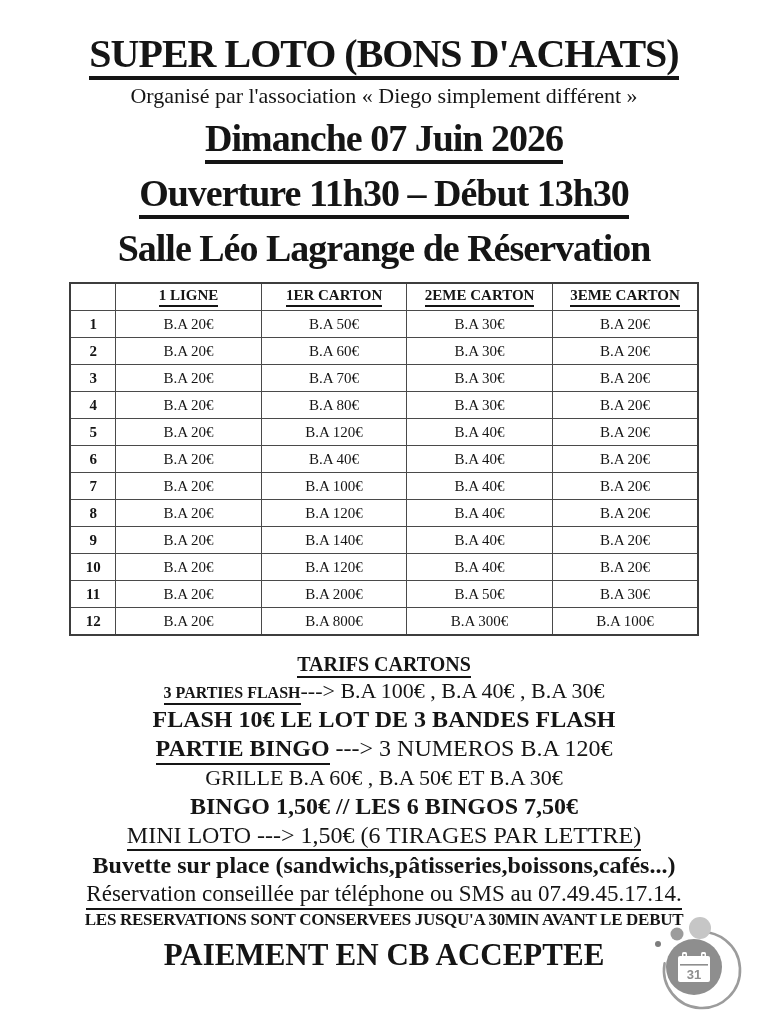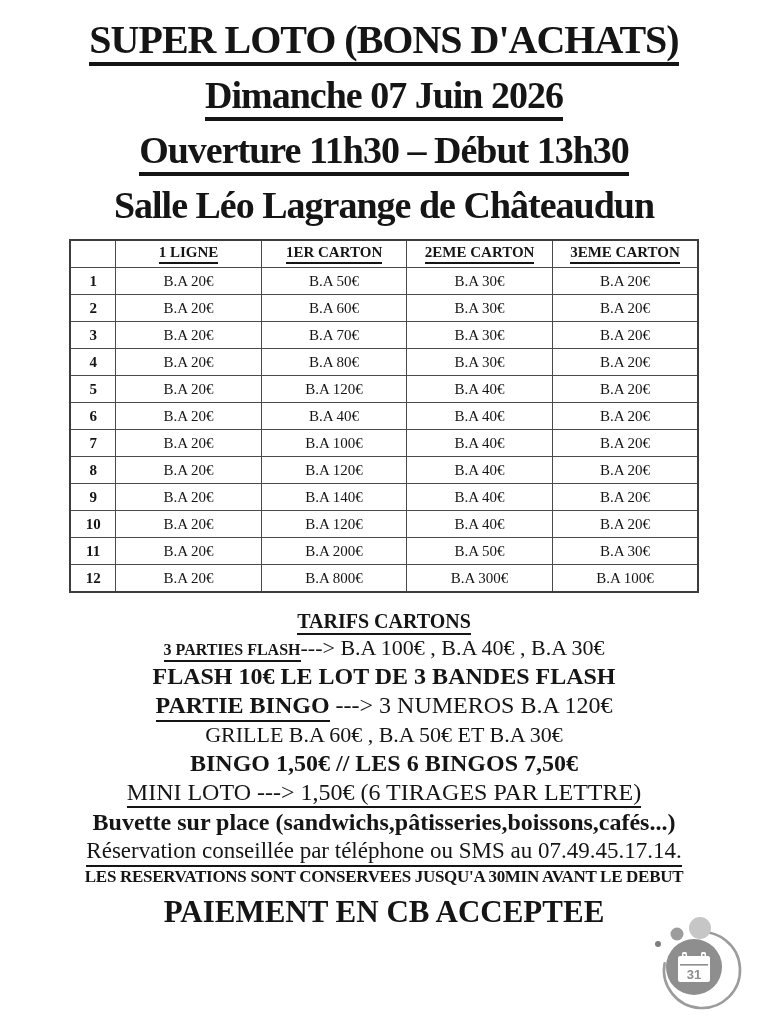--- a/index.html
+++ b/index.html
@@ -8,21 +8,21 @@
     background:#f5f5f4;
     font-family:"Liberation Serif","DejaVu Serif",serif;
     color:#151515;
     position:relative;
     overflow:hidden;
   }
   .page{
     position:absolute;inset:0;
     background:#ffffff;
     text-align:center;
-    padding-top:16px;
+    padding-top:30px;
     box-sizing:border-box;
   }
   .u-thick{display:inline-block;border-bottom:4px solid #151515;line-height:1.08;padding-bottom:1px;}
   .u-med{display:inline-block;border-bottom:2px solid #151515;line-height:1.1;padding-bottom:1px;}
   .title{font-size:40px;font-weight:700;letter-spacing:-1px;}
   .subtitle{font-size:22px;margin-top:3px;}
   .bigline{font-size:38px;font-weight:700;margin-top:7px;letter-spacing:-1px;}
   table.prizes{
     border-collapse:collapse;
     margin:12px auto 16px auto;
@@ -62,26 +62,27 @@
     cursor:pointer;
   }
 </style>
 </head>
 <body>
 
 <div class="page">
 
   <div class="title"><span class="u-thick">SUPER LOTO (BONS D'ACHATS)</span></div>
 
+  <div class="subtitle">Organisé par l'association « Diego simplement différent »</div>
 
   <div class="bigline"><span class="u-thick">Dimanche 07 Juin 2026</span></div>
 
   <div class="bigline"><span class="u-thick">Ouverture 11h30 – Début 13h30</span></div>
 
-  <div class="bigline">Salle Léo Lagrange de Châteaudun</div>
+  <div class="bigline">Salle Léo Lagrange de Réservation</div>
 
   <table class="prizes">
     <colgroup>
       <col style="width:46px">
         <col style="width:146px">
         <col style="width:146px">
         <col style="width:146px">
         <col style="width:146px">
     </colgroup>
     <thead>

